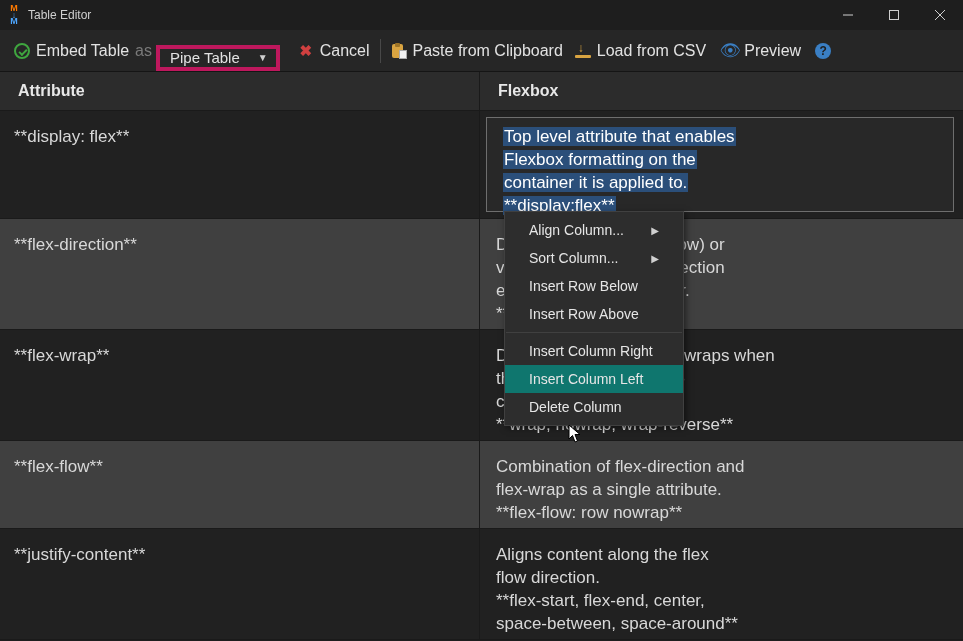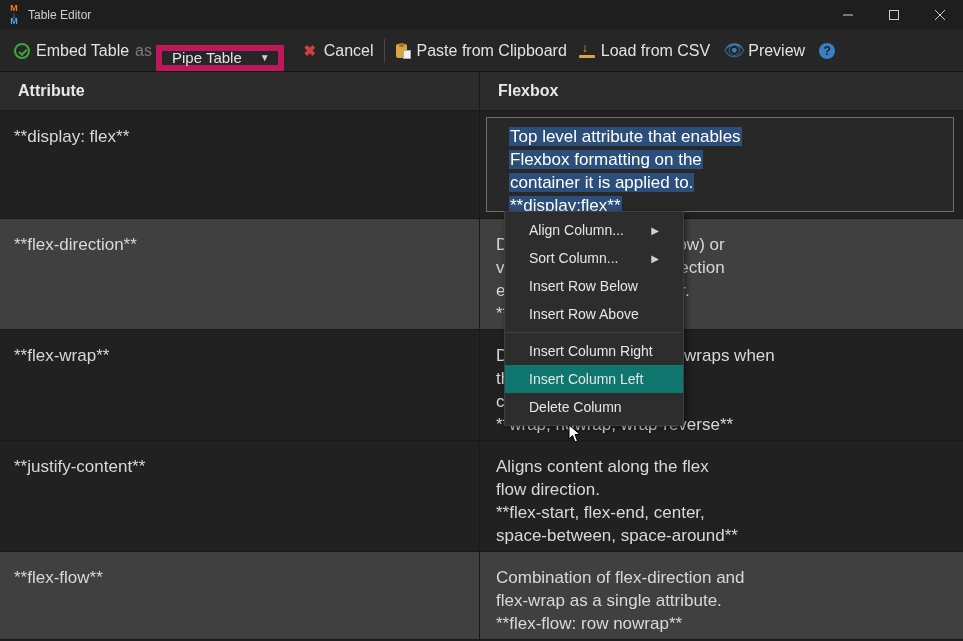--- a/index.html
+++ b/index.html
@@ -40,21 +40,21 @@
     display:flex;
     align-items:center;
     padding: 0 14px;
     gap: 4px;
     border-bottom: 1px solid #151515;
   }
   .tb-group { display:flex; align-items:center; gap:6px; }
   .tb-label { font-size:16px; color:#e2e2e2; }
   .tb-as { font-size:16px; color:#7a7a7a; padding-left:2px; }
   .tb-select {
-    border:6px solid #be185d;
+    border:4px solid #be185d;
     background: transparent;
     height:26px;
     display:flex; align-items:center;
     padding:0 8px 0 10px;
     min-width:112px;
     font-size:15px;
     color:#e2e2e2;
     gap:18px;
     margin-top:14px;
   }
@@ -108,21 +108,21 @@
   .trow:nth-child(odd)  .td {  }
   .trow .td { padding:14px 18px 14px 14px; }
   .trow .td.col-func { padding-left:16px; }
   .r-even { background:#212121; }
   .r-odd  { background:#404040; }
   .edit-cell {
     flex:1;
     margin:6px 9px 6px 6px;
     border:1px solid #6e6e6e;
     background:#282828;
-    padding:7px 22px;
+    padding:7px 16px;
     font-size:17px;
     line-height:23px;
   }
   .sel-text {
     display:inline;
   }
   .sel-bg { background:#2b4f7a; color:#fff; padding:0 1px; }
   
   .ctx {
     position:absolute;
@@ -252,34 +252,34 @@
   </div>
 
   <div class="trow r-even" style="height:111px">
     <div class="td col-attr">**flex-wrap**</div>
     <div class="td col-func" style="white-space:pre-line">Determines how content wraps when
 the content overflows the
 container.
 **wrap, nowrap, wrap-reverse**</div>
   </div>
 
+  <div class="trow r-odd" style="height:88px">
+    <div class="td col-attr">**flex-flow**</div>
+    <div class="td col-func" style="white-space:pre-line">Combination of flex-direction and
+flex-wrap as a single attribute.
+**flex-flow: row nowrap**</div>
+  </div>
+
   <div class="trow r-even" style="height:111px">
     <div class="td col-attr">**justify-content**</div>
     <div class="td col-func" style="white-space:pre-line">Aligns content along the flex
 flow direction.
 **flex-start, flex-end, center,
 space-between, space-around**</div>
   </div>
-
-  <div class="trow r-odd" style="height:88px">
-    <div class="td col-attr">**flex-flow**</div>
-    <div class="td col-func" style="white-space:pre-line">Combination of flex-direction and
-flex-wrap as a single attribute.
-**flex-flow: row nowrap**</div>
-  </div>
 </div>
 
 <div class="ctx">
   <div class="ctx-item">
     <span>Align Column...</span>
     <span class="ctx-arrow">▶</span>
   </div>
   <div class="ctx-item">
     <span>Sort Column...</span>
     <span class="ctx-arrow">▶</span>

